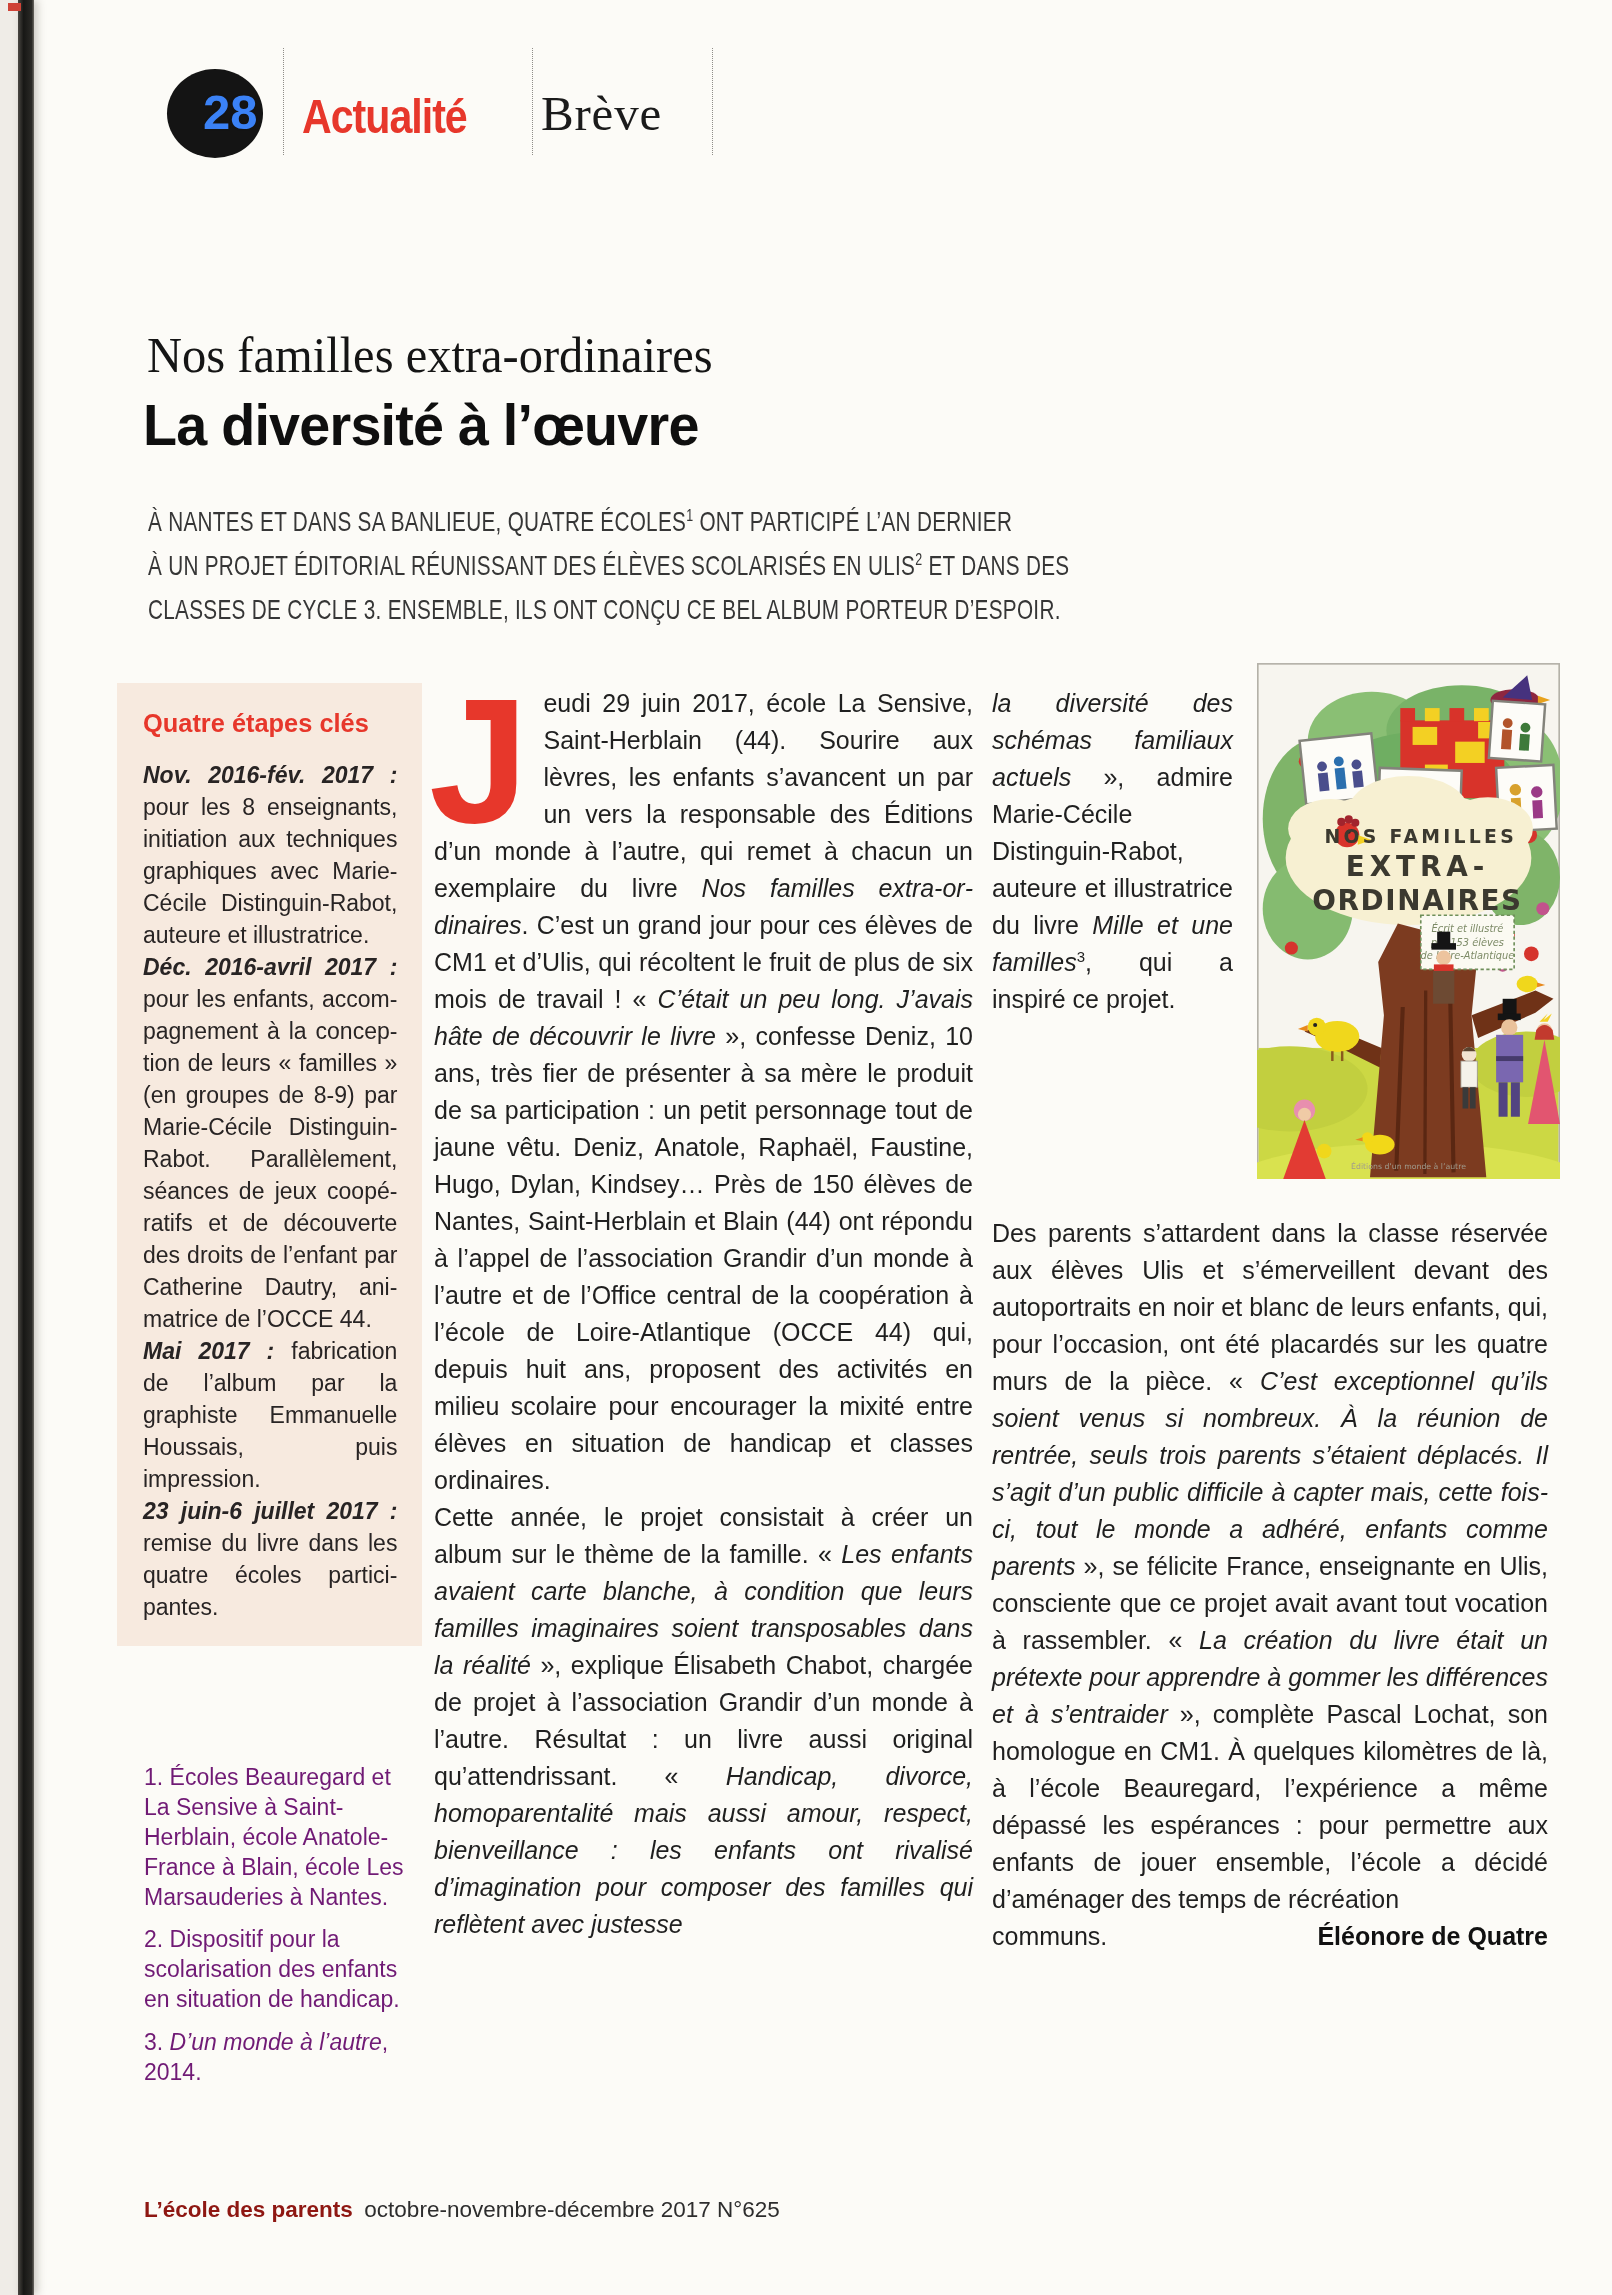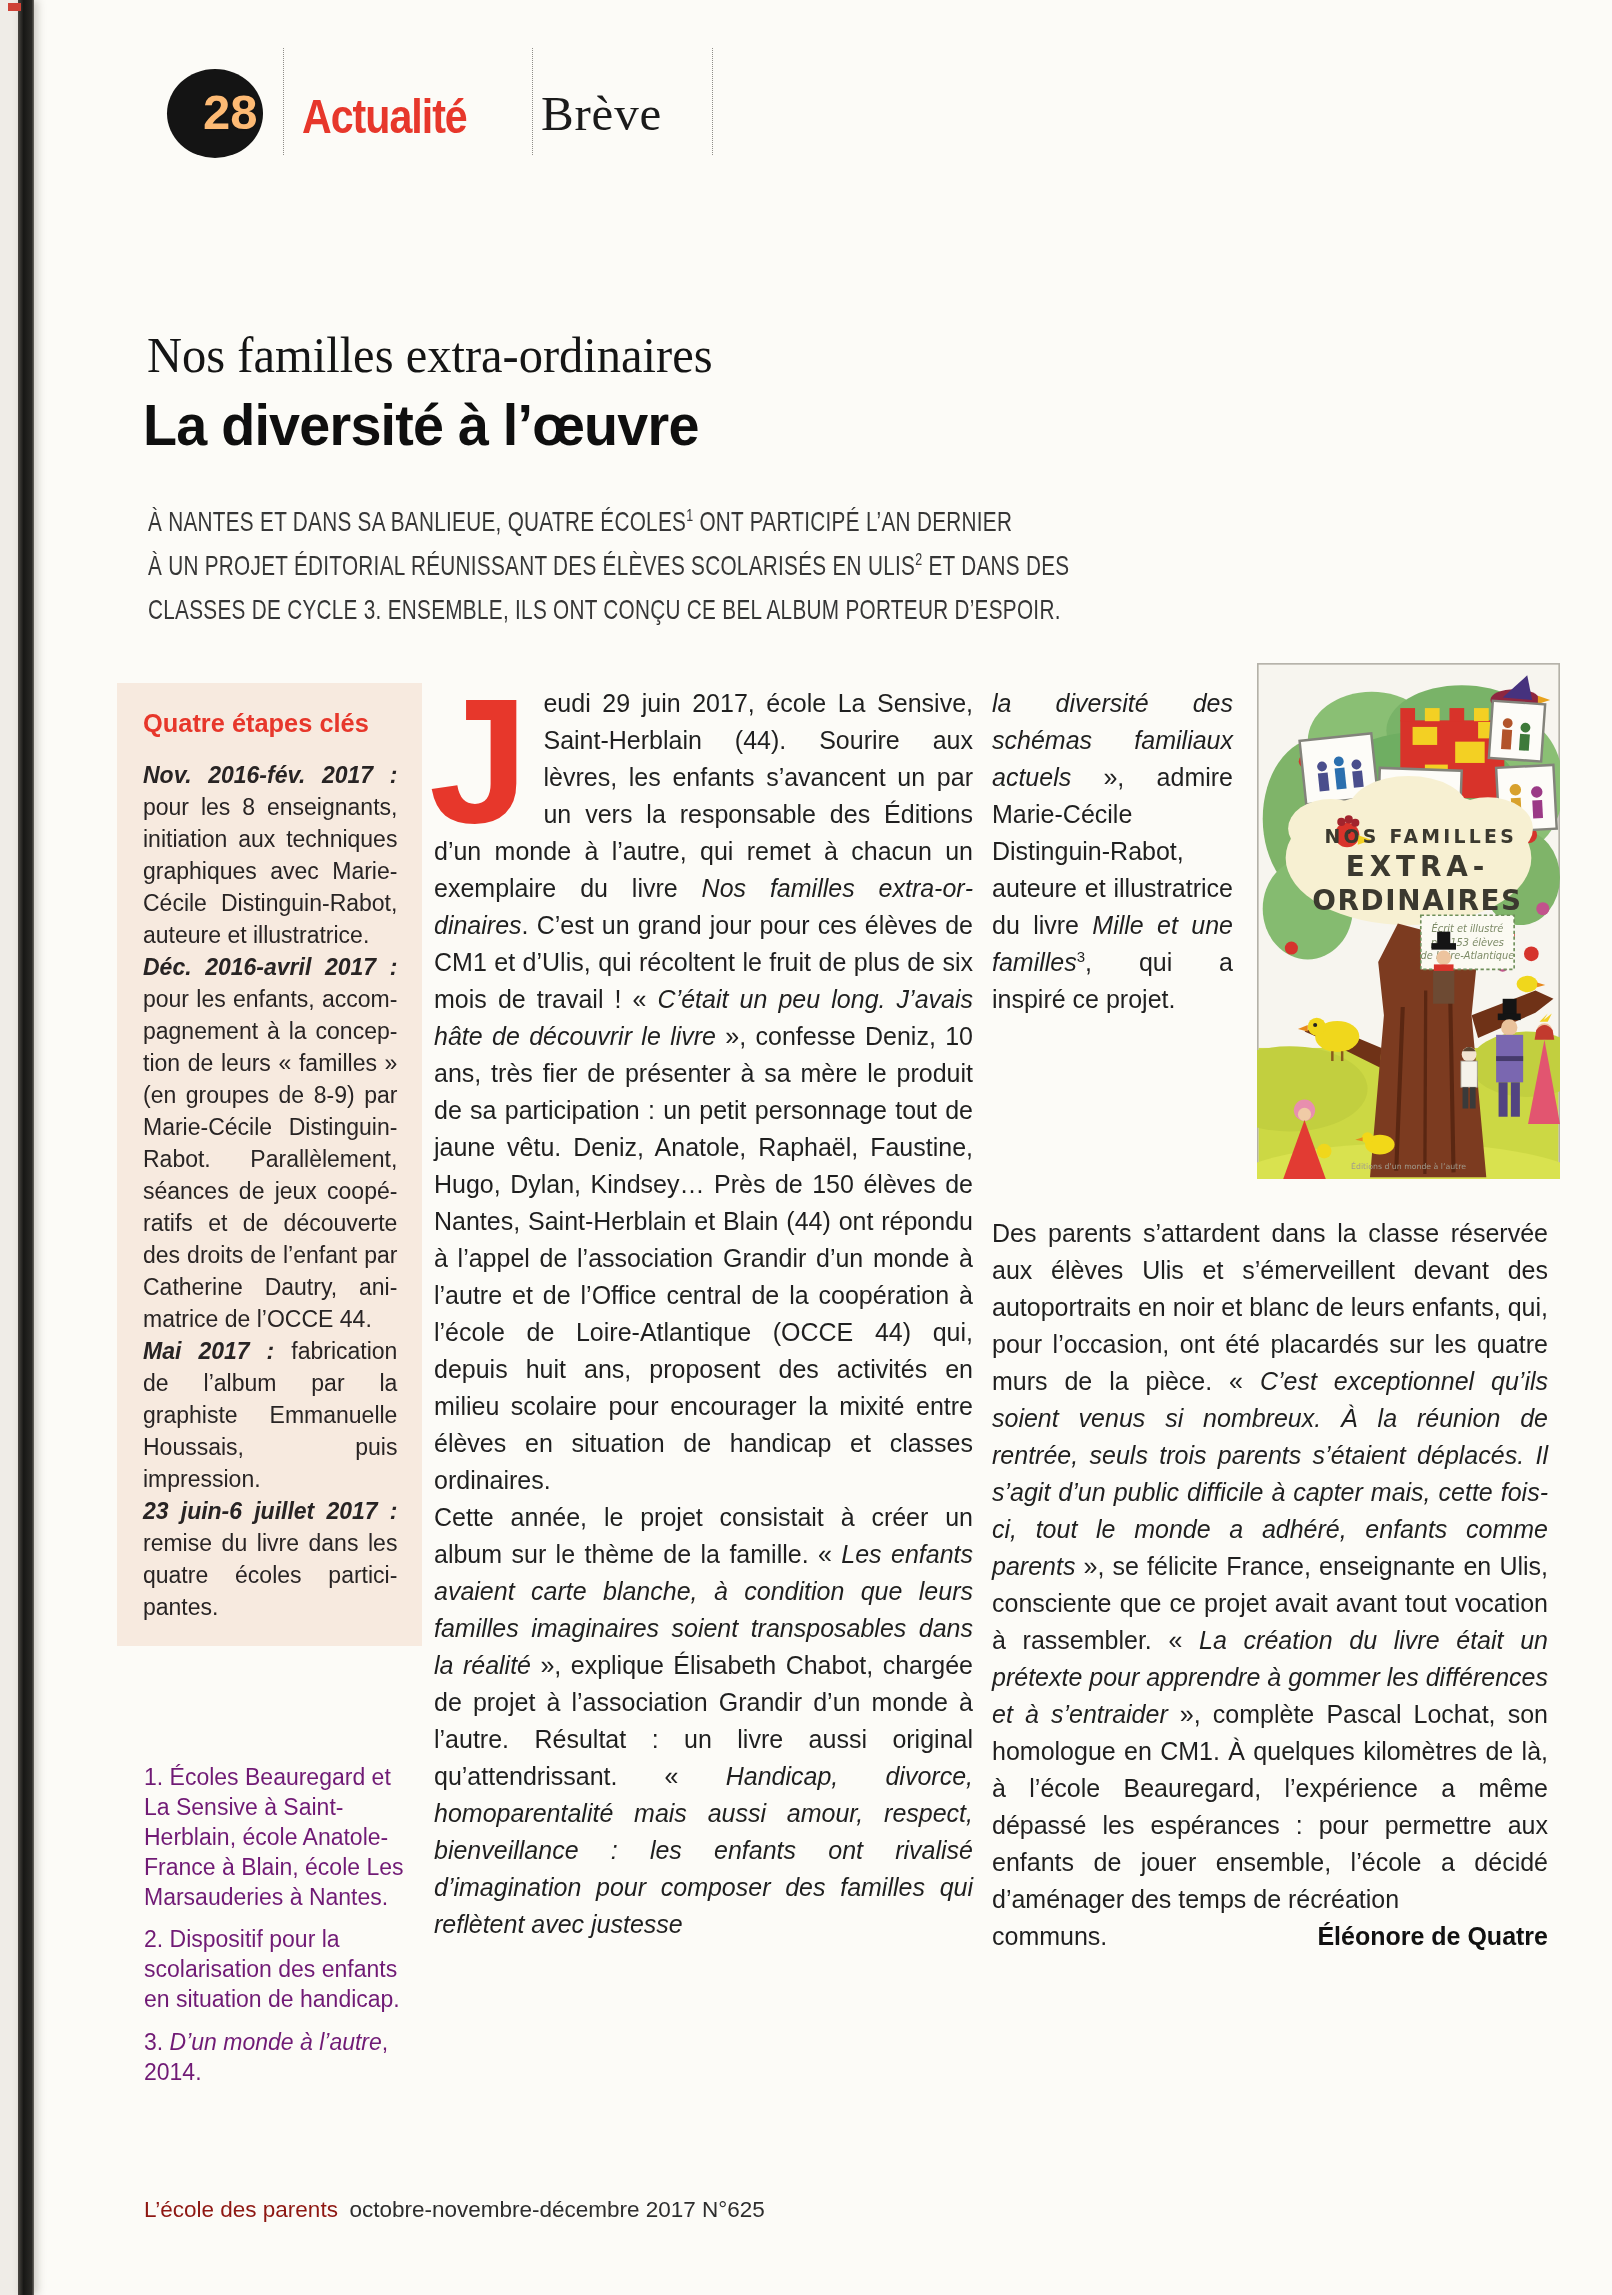--- a/index.html
+++ b/index.html
@@ -5,21 +5,21 @@
   html,body{margin:0;padding:0;background:#e9e7e2;}
   .page{position:relative;width:1613px;height:2295px;background:#fcfbf7;overflow:hidden;
         font-family:"Liberation Sans",sans-serif;color:#222;}
   
   .edge-paper{position:absolute;left:0;top:0;width:18px;height:2295px;background:#efece7;}
   .edge-band{position:absolute;left:18px;top:0;width:15.6px;height:2295px;
              background:linear-gradient(90deg,#4a4742,#171715 35%,#2a2926 85%,#6b6862);box-shadow:3.3px 0 8.2px rgba(60,50,40,.25);}
   .edge-red-tick{position:absolute;left:8.2px;top:3.3px;width:13px;height:7.4px;background:#cf4337;}
   
   .badge{position:absolute;left:167px;top:69px;width:96px;height:89px;background:#141414;border-radius:50%;}
-  .badge span{position:absolute;left:36px;top:0;line-height:87px;font-size:49px;font-weight:700;color:#fdba74;
+  .badge span{position:absolute;left:36px;top:0;line-height:87px;font-size:49px;font-weight:700;color:#3b82f6;
               text-shadow:0 0 1.6px #141414;}
   .vline{position:absolute;top:48px;height:107px;width:0;border-left:1.6px dotted #8f8d88;}
   .vl1{left:283px}.vl2{left:532px}.vl3{left:712px}
   .section-label{position:absolute;left:302px;top:92px;font-size:49px;font-weight:700;color:var(--accent,#e7372b);
                  letter-spacing:-1.2px;transform:scaleX(.84);transform-origin:left top;line-height:1;}
   .subsection-label{position:absolute;left:541px;top:89px;font-family:"Liberation Serif",serif;font-size:49px;
                  color:#1b1b1b;line-height:1;letter-spacing:0.8px;}
   
   .kicker{position:absolute;left:147px;top:326px;font-family:"Liberation Serif",serif;font-size:50px;color:#151515;
           transform:scaleX(.97);transform-origin:left top;white-space:nowrap;}
@@ -44,21 +44,21 @@
   .col2-top-text{width:241px;text-align:justify;}
   .book{position:absolute;left:265px;top:-22px;width:303px;height:516px;}
   .subhead{font-size:27px;font-weight:700;color:#131313;margin:0 0 19.7px 0;}
   .closing-line{display:flex;justify-content:space-between;align-items:flex-end;}
   .author{font-weight:700;color:#111;}
   
   .footnotes{position:absolute;left:144px;top:1762px;width:274px;font-size:23px;line-height:30px;color:#701a75;}
   .footnotes p{margin:0 0 12.3px 0;}
   
   .footer{position:absolute;left:144px;top:2197px;font-size:22.5px;color:#2d2d2d;}
-  .footer .mag{font-weight:400;color:var(--footer-red,#8e1712);margin-right:11.5px;}
+  .footer .mag{font-weight:700;color:var(--footer-red,#8e1712);margin-right:11.5px;}
   
   .rt-i{font-style:italic;}
   .rt-bi{font-weight:700;font-style:italic;}
   .rt-sup{vertical-align:super;font-size:.6em;line-height:0;}
   svg text{font-family:"DejaVu Sans",sans-serif;}
 </style>
 </head>
 <body>
 
 <div class="page">

